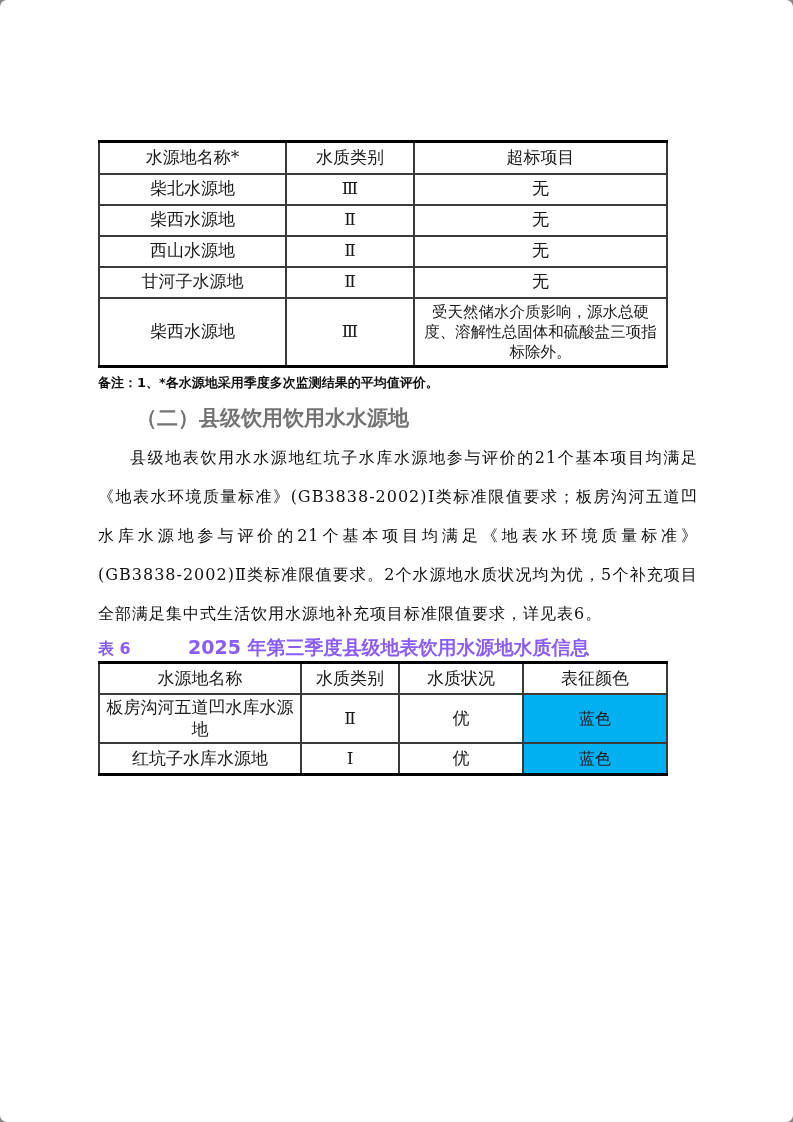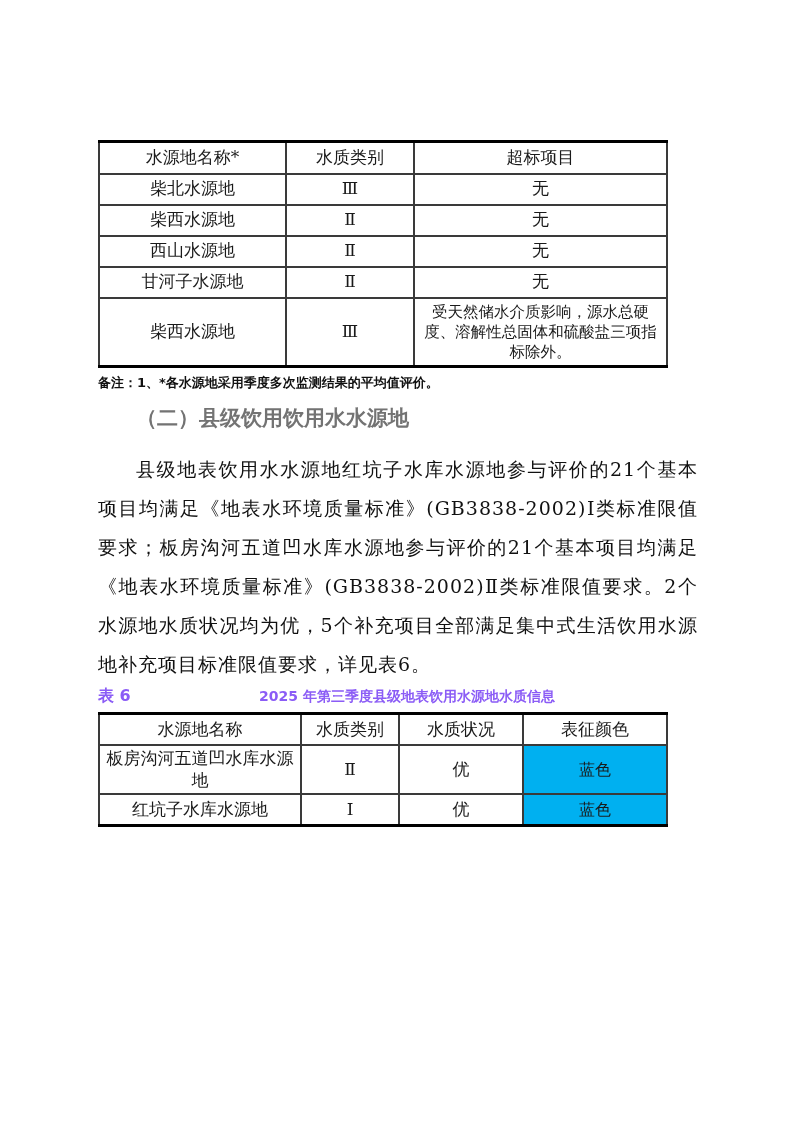--- a/index.html
+++ b/index.html
@@ -5,20 +5,21 @@
   * { margin:0; padding:0; box-sizing:border-box; }
   html,body { background:#888; }
   .page {
     position:relative;
     width:793px; height:1122px;
     background:#ffffff;
     margin:0 auto;
     font-family:"DejaVu Serif", serif;
     color:#1a1a1a;
     overflow:hidden;
+    border-radius:7px;
   }
   .content { position:absolute; left:98px; top:140px; width:600px; }
 
   table { border-collapse:collapse; table-layout:fixed; width:568px; }
   .t1, .t6 { border-top:3px solid #000; border-bottom:3px solid #000; }
   .t1 th, .t1 td, .t6 th, .t6 td {
     border:2px solid #3a3a3a;
     text-align:center; vertical-align:middle;
     font-size:17px; font-weight:400;
     padding:2px 4px;
@@ -39,39 +40,39 @@
   }
   .heading {
     margin-top:12px;
     padding-left:38px;
     font-size:21px;
     font-weight:700;
     line-height:28px;
     color:#737373;
   }
   .body-par {
-    margin-top:18px;
+    margin-top:6px;
     width:600px;
-    font-size:19px;
+    font-size:16px;
     line-height:39px;
     text-align:justify;
     text-indent:2em;
     letter-spacing:1px;
     color:#111;
   }
   .caption {
     margin-top:2px;
     width:568px;
     display:flex; align-items:baseline;
     font-family:"DejaVu Sans", sans-serif;
     font-weight:700; font-size:16px; color:#8b5cf6;
     height:24px;
   }
   .cap-label { width:90px; text-align:left; }
-  .cap-title { flex:1; text-align:center; font-size:14px; }
+  .cap-title { flex:1; text-align:left; font-size:19px; }
   .cap-spacer { width:40px; }
   .t6 { margin-top:2px; }
   .t6 td.colorcell { font-size:16px; }
 </style>
 </head>
 <body>
 
 <div class="page">
   <div class="content">
 

